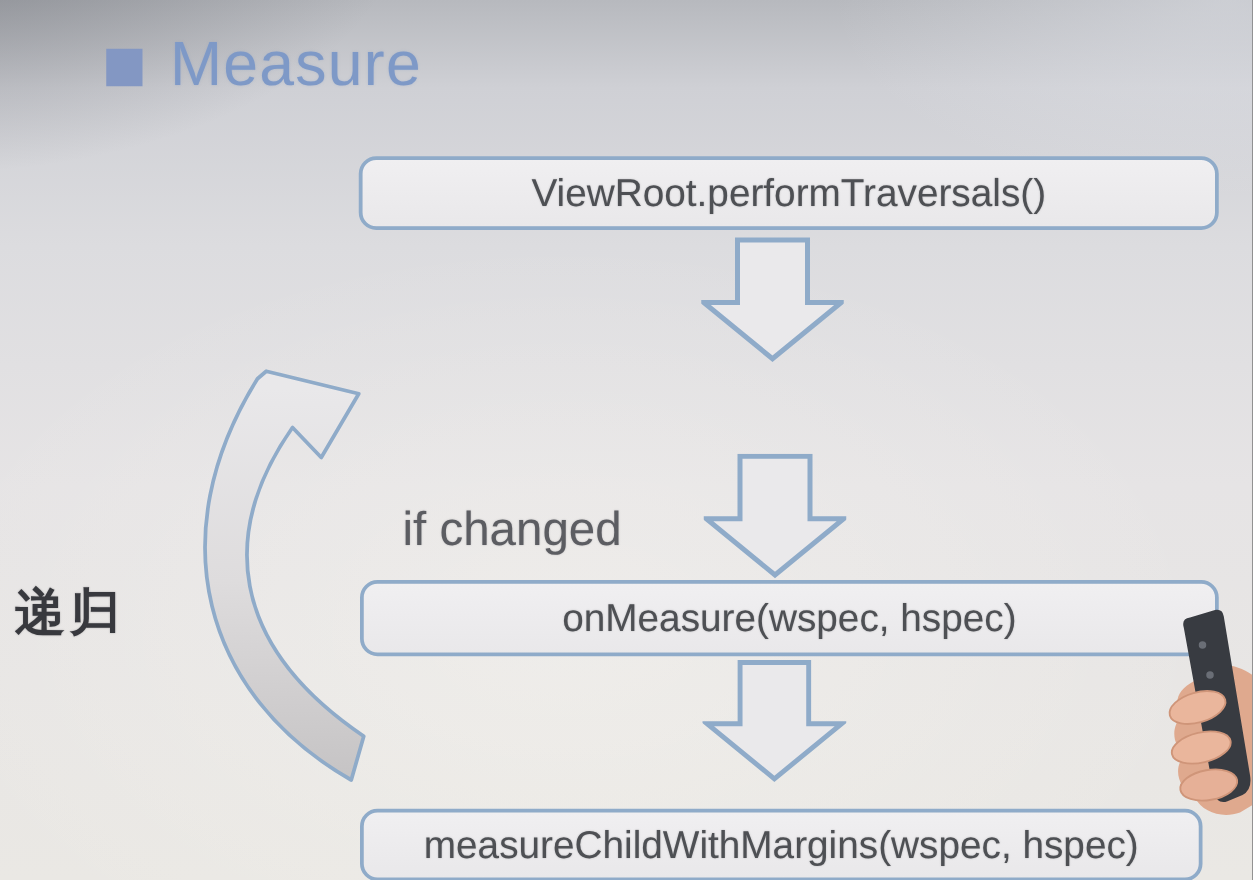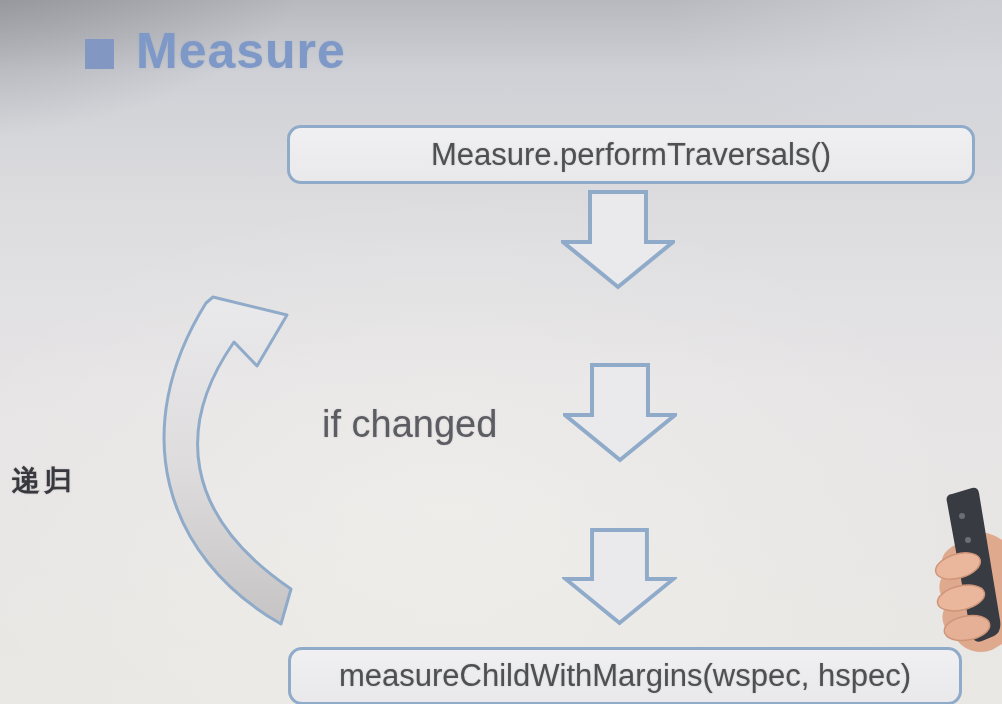--- a/index.html
+++ b/index.html
@@ -17,21 +17,21 @@
       radial-gradient(62% 48% at -6% -10%, rgba(88,91,98,0.55), rgba(88,91,98,0) 62%),
       linear-gradient(180deg,#b7b9be 0%,#cfd0d5 10%,#dcdcdf 28%,#e6e4e5 55%,#eae8e4 100%);
   }
   .title-row{position:absolute;left:0;top:0;width:100%;height:100px;}
   .bullet{
     position:absolute;left:85px;top:39px;width:29px;height:30px;
     background:#8397c3;
   }
   .title{
     position:absolute;left:136px;top:22px;margin:0;
-    font-size:50px;font-weight:bold;color:#7e99c7;
+    font-size:50px;font-weight:normal;color:#7e99c7;
     letter-spacing:1px;
     text-shadow:0 0 2px rgba(126,153,199,0.35);
   }
   .flow-box{
     position:absolute;
     border:3px solid #8fabc9;
     border-radius:14px;
     background:linear-gradient(180deg,#f0eff1,#e9e8ea);
     display:flex;align-items:center;justify-content:center;
     color:#4e5054;font-size:31px;
@@ -46,21 +46,21 @@
   .da-1{left:561px;top:189px;}
   .da-2{left:563px;top:363px;}
   .da-3{left:562px;top:528px;}
   .if-label{
     position:absolute;left:322px;top:403px;
     font-size:38px;color:#5c5d62;
     text-shadow:0 0 1.5px rgba(99,100,105,0.40);
   }
   .recursion-label{
     position:absolute;left:12px;top:462px;
-    font-size:28px;font-weight:bold;color:#38393e;
+    font-size:40px;font-weight:bold;color:#38393e;
     letter-spacing:4px;
     text-shadow:0 0 1.5px rgba(60,60,65,0.40);
   }
   .loop-svg{position:absolute;left:120px;top:285px;}
   .hand-svg{position:absolute;left:930px;top:480px;}
 </style>
 </head>
 <body>
 
 <div class="slide">
@@ -82,21 +82,24 @@
              C 162 556, 128 428, 206 303
              L 213 297
              L 287 315
              L 257 366
              L 234 342
              C 176 425, 182 515, 291 589
              Z" fill="url(#loopFill)" stroke="#8fabc9" stroke-width="3" stroke-linejoin="round"></path>
   </svg>
 
   <div class="flow-box box-1">
-    <span>Measure.performTraversals()</span>
+    <span>ViewRoot.performTraversals()</span>
+  </div>
+  <div class="flow-box box-3">
+    <span>onMeasure(wspec, hspec)</span>
   </div>
   <div class="flow-box box-4">
     <span>measureChildWithMargins(wspec, hspec)</span>
   </div>
 
   <svg class="down-arrow da-1" width="114" height="102" viewBox="0 0 114 100">
     <polygon points="29,2 85,2 85,52 112,52 57,97 2,52 29,52" fill="#eae9eb" stroke="#8fabc9" stroke-width="4"></polygon>
   </svg>
   <svg class="down-arrow da-2" width="114" height="100" viewBox="0 0 114 100">
     <polygon points="29,2 85,2 85,52 112,52 57,97 2,52 29,52" fill="#eae9eb" stroke="#8fabc9" stroke-width="4"></polygon>

